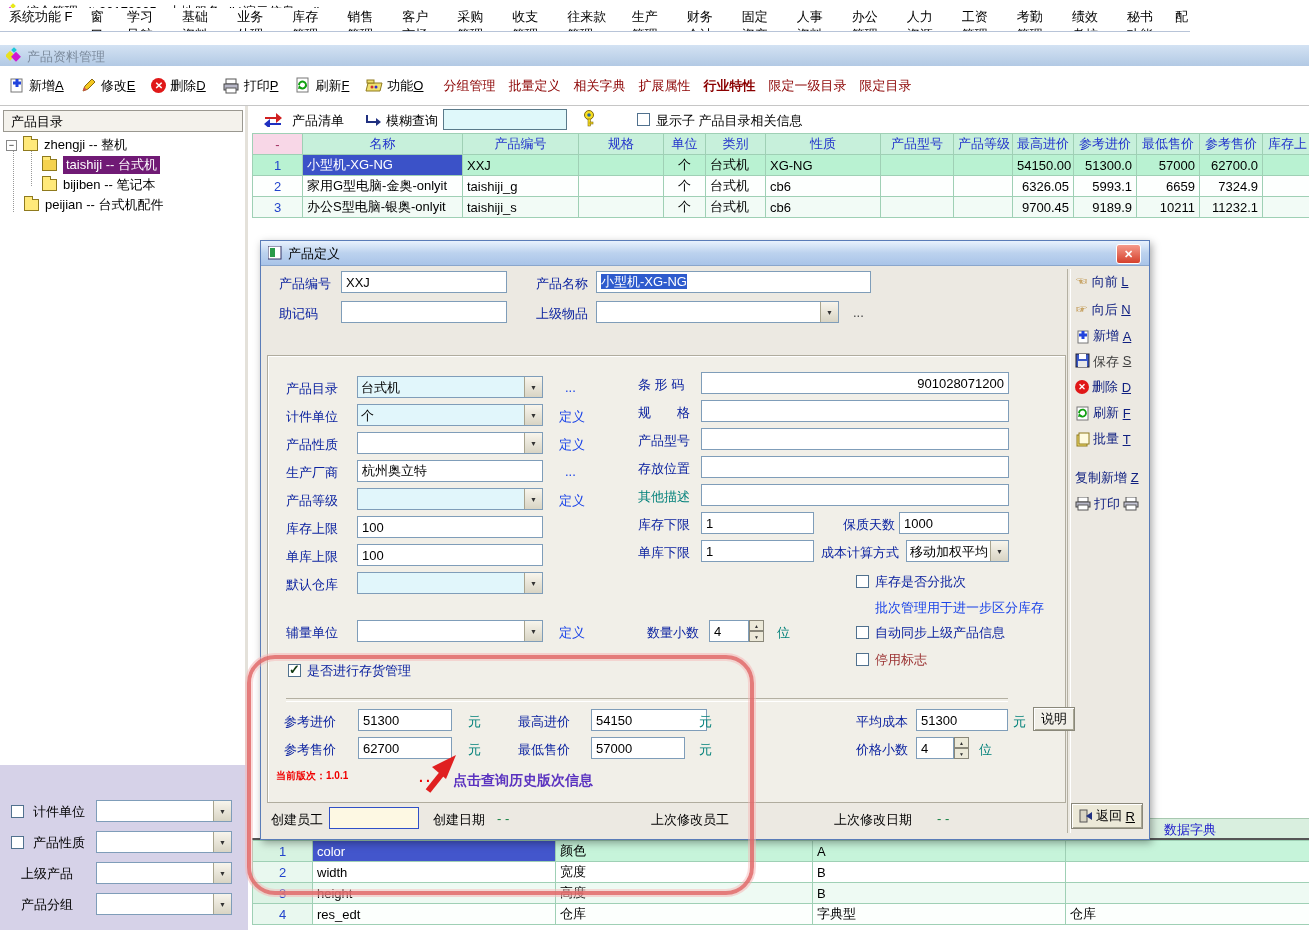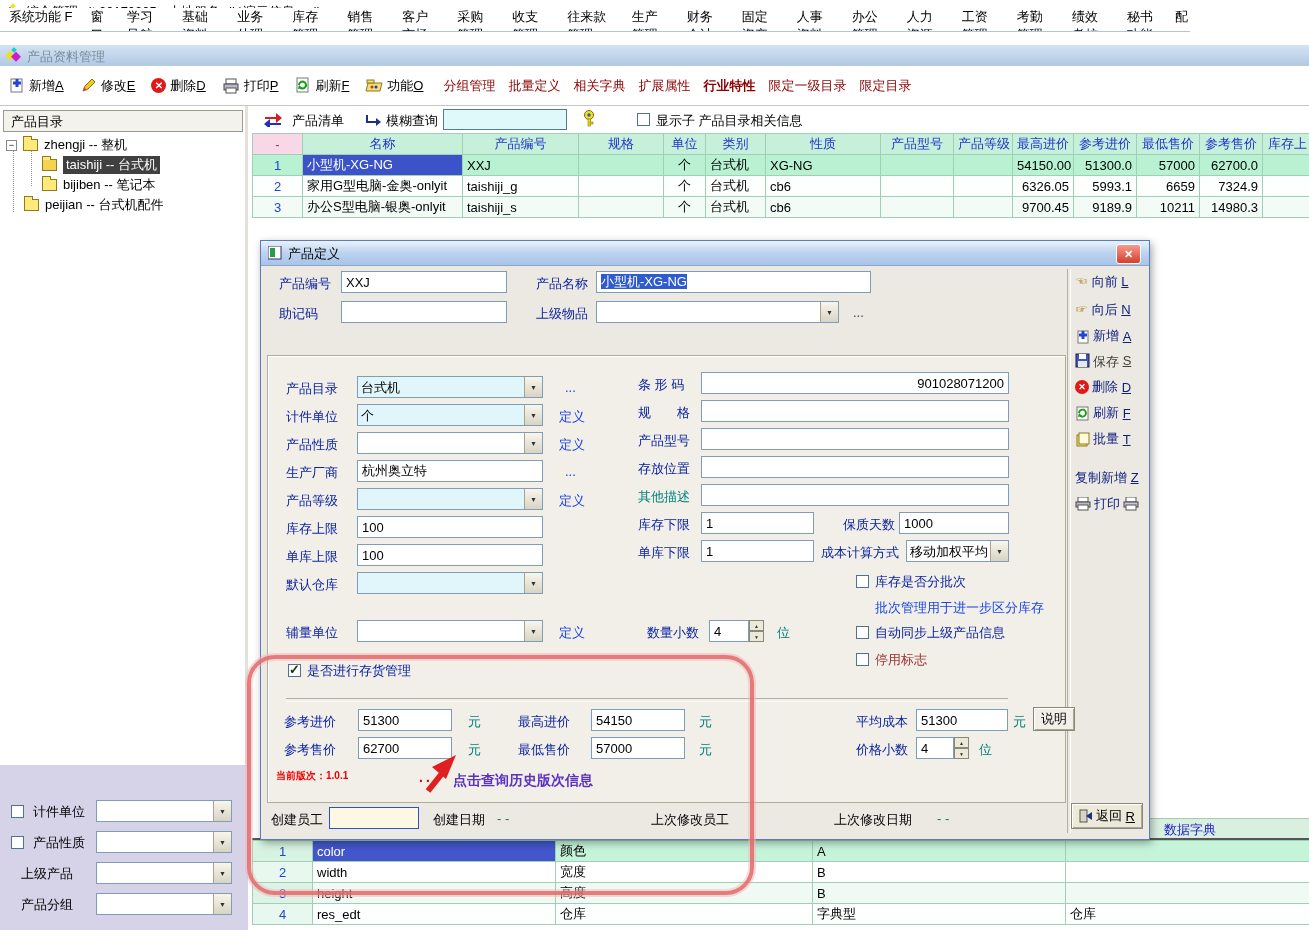--- a/index.html
+++ b/index.html
@@ -153,21 +153,21 @@
   <div class="abs" style="left:31px;top:40px;width:1px;height:40px;border-left:1px dotted #999;"></div>
 
   <div class="abs" style="left:6px;top:30px;height:18px;display:flex;align-items:center;cursor:pointer;">
     <span style="width:11px;height:11px;border:1px solid #888;background:#fff;font-size:9px;line-height:9px;text-align:center;margin-right:6px;box-sizing:border-box;">−</span>
     <span class="folder"></span>
     <span style="margin-left:6px;">zhengji -- 整机</span>
   </div>
 
   <div class="abs" style="left:42px;top:50px;height:18px;display:flex;align-items:center;cursor:pointer;">
     <span class="folder open"></span>
-    <span style="margin-left:6px;background:#404040;color:#fff;padding:0 3px;">taishiji -- 台式机</span>
+    <span style="margin-left:6px;background:#701a75;color:#fff;padding:0 3px;">taishiji -- 台式机</span>
   </div>
 
   <div class="abs" style="left:42px;top:70px;height:18px;display:flex;align-items:center;cursor:pointer;">
     <span class="folder"></span>
     <span style="margin-left:6px;">bijiben -- 笔记本</span>
   </div>
 
   <div class="abs" style="left:24px;top:90px;height:18px;display:flex;align-items:center;cursor:pointer;">
     <span class="folder"></span>
     <span style="margin-left:6px;">peijian -- 台式机配件</span>
@@ -298,21 +298,21 @@
     <td>taishiji_s</td>
     <td></td>
     <td style="text-align:center;">个</td>
     <td>台式机</td>
     <td>cb6</td>
     <td></td>
     <td></td>
     <td style="text-align:right;">9700.45</td>
     <td style="text-align:right;">9189.9</td>
     <td style="text-align:right;">10211</td>
-    <td style="text-align:right;">14980.3</td>
+    <td style="text-align:right;">11232.1</td>
     <td></td>
   </tr>
 </tbody>
     </table>
 </div>
 
 <div class="abs" style="left:1150px;top:818px;width:159px;height:20px;background:#d9efdf;border-top:1px solid #a8c8b0;">
   <span class="L" style="left:14px;top:2px;color:#2020cc;">数据字典</span>
 </div>
 <div class="abs" style="left:252px;top:838px;width:1057px;height:92px;overflow:hidden;border-top:2px solid #555;">
@@ -540,21 +540,21 @@
 
   <span class="cb on" style="left:27px;top:423px;"></span>
   <span class="L navy" style="left:46px;top:421px;">是否进行存货管理</span>
 
   <div class="abs" style="left:25px;top:457px;width:722px;height:2px;border-top:1px solid #b4b0a2;border-bottom:1px solid #fff;"></div>
 
   <span class="L navy" style="left:23px;top:472px;">参考进价</span>
   <input class="inp" style="left: 97px; top: 468px; width: 94px;" value="51300">
   <span class="L teal" style="left:207px;top:472px;">元</span>
   <span class="L navy" style="left:257px;top:472px;">最高进价</span>
-  <input class="inp" style="left: 330px; top: 468px; width: 94px;" value="54150">
+  <input class="inp" style="left: 330px; top: 468px; width: 116px;" value="54150">
   <span class="L teal" style="left:438px;top:472px;">元</span>
   <span class="L navy" style="left:595px;top:472px;">平均成本</span>
   <input class="inp" style="left: 655px; top: 468px; width: 92px;" value="51300">
   <span class="L teal" style="left:752px;top:472px;">元</span>
   <div class="btn3d" style="left:772px;top:466px;width:42px;height:24px;background:#f1efe8;">
       <span>说明</span>
     </div>
 
   <span class="L navy" style="left:23px;top:500px;">参考售价</span>
   <input class="inp" style="left: 97px; top: 496px; width: 94px;" value="62700">

